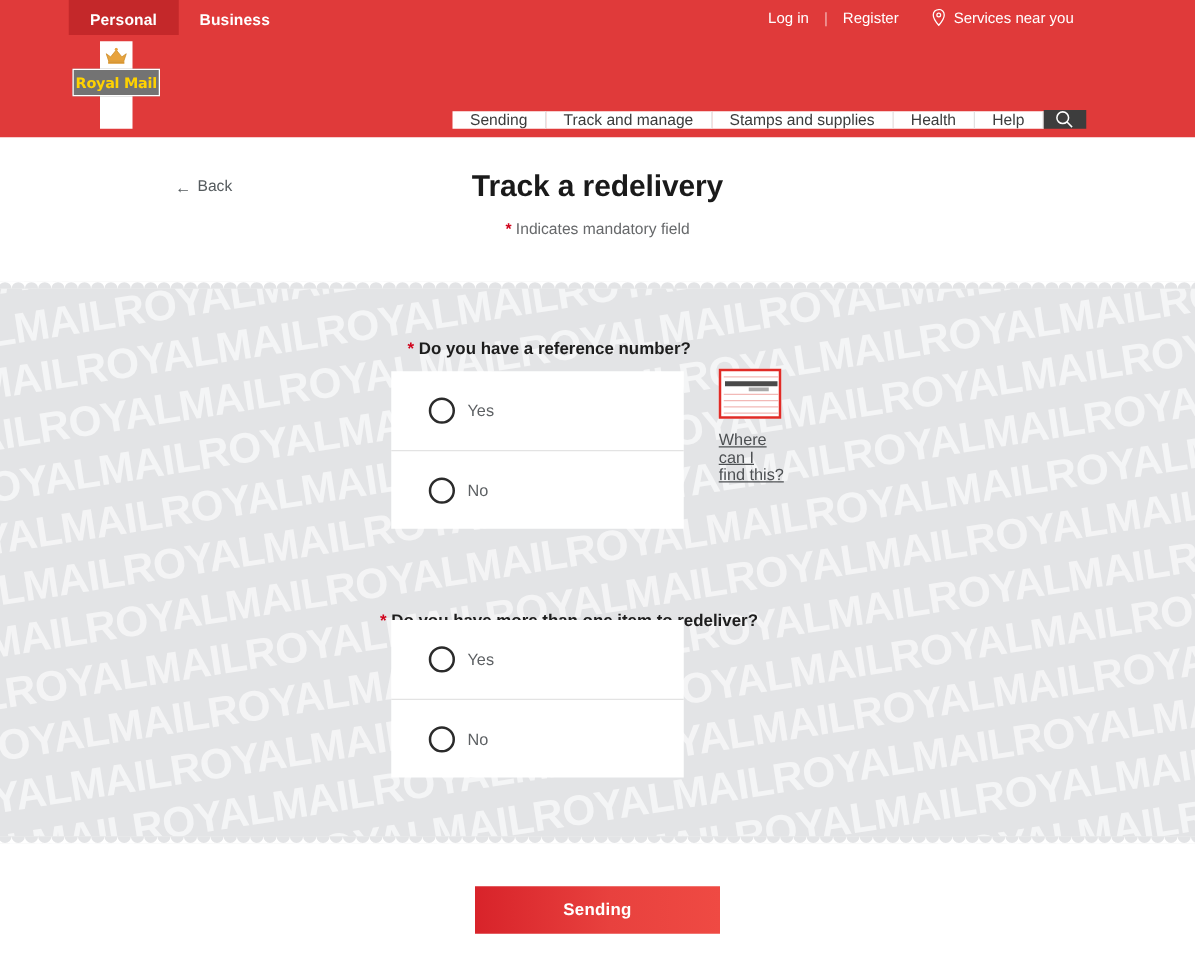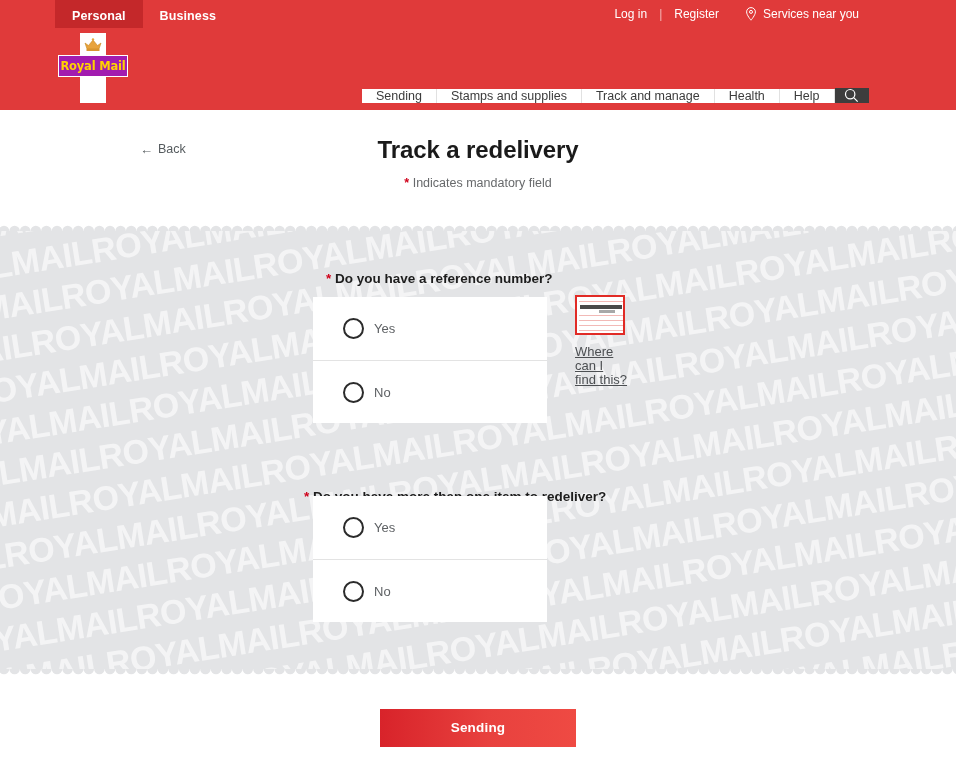--- a/index.html
+++ b/index.html
@@ -59,21 +59,21 @@
     width: 70px;
     height: 70px;
   }
   .logo-cross-v {
     position: absolute; left: 22px; top: 0;
     width: 26px; height: 70px; background: #fff;
   }
   .logo-band {
     position: absolute; left: 0; top: 22px;
     width: 70px; height: 22px;
-    background: #a21caf;
+    background: #737373;
     border: 1px solid #ffffff;
     display: flex; align-items: center; justify-content: center;
   }
   .logo-text {
     font-family: "DejaVu Sans", sans-serif;
     font-size: 11.5px;
     font-weight: bold;
     color: #ffd200;
     letter-spacing: -0.2px;
     white-space: nowrap;
@@ -315,24 +315,24 @@
     <div class="logo-band">
       <span class="logo-text">Royal Mail</span>
     </div>
   </div>
 
   <nav class="mainnav">
     <div class="nav-item">
       <span>Sending</span>
     </div>
     <div class="nav-item">
+      <span>Track and manage</span>
+    </div>
+    <div class="nav-item">
       <span>Stamps and supplies</span>
-    </div>
-    <div class="nav-item">
-      <span>Track and manage</span>
     </div>
     <div class="nav-item">
       <span>Health</span>
     </div>
     <div class="nav-item">
       <span>Help</span>
     </div>
     <div class="nav-search">
       <svg class="search-glyph" viewBox="0 0 16 16">
         <circle cx="6.6" cy="6.6" r="5" fill="none" stroke="#ffffff" stroke-width="1.3"></circle>

